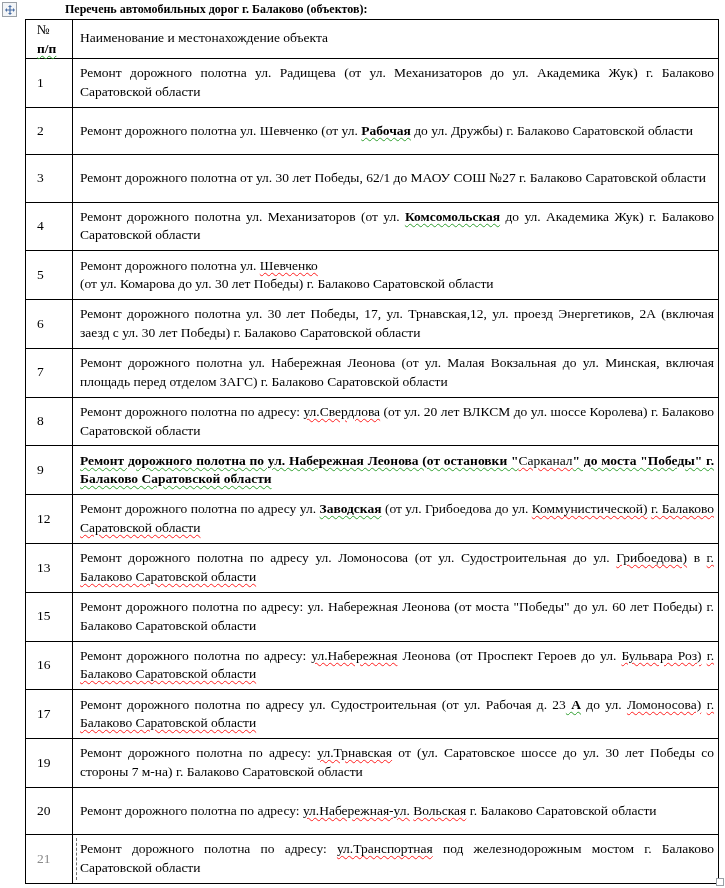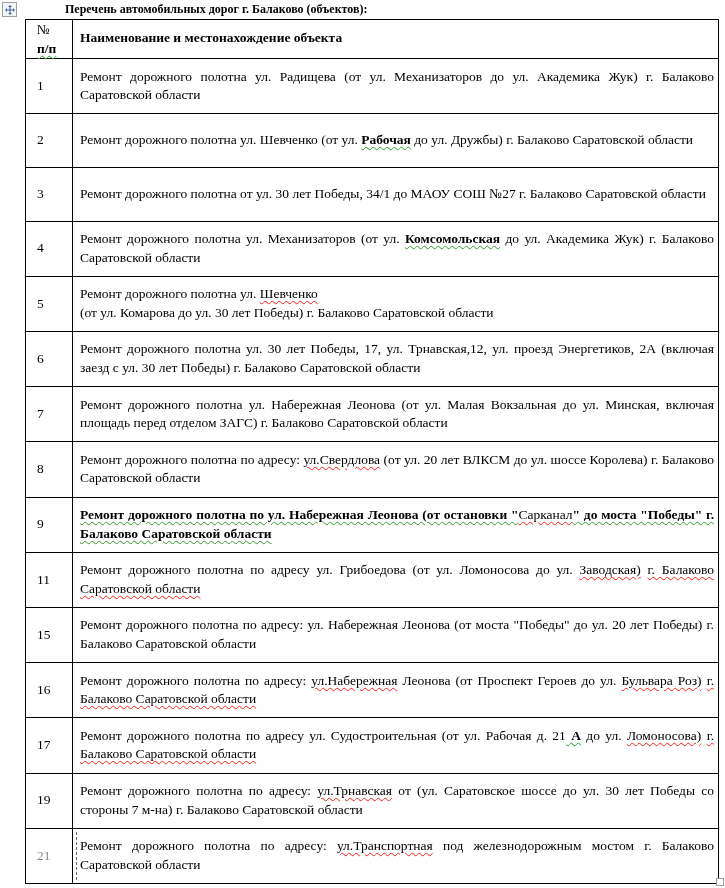--- a/index.html
+++ b/index.html
@@ -28,21 +28,21 @@
   }
   .c-num{width:47px;}
   table.roads td{
     border:1px solid var(--border,#000);
     font-size:13.5px;line-height:18.6px;
     vertical-align:middle;
   }
   .num-cell{padding:0 2px 0 11px;text-align:left;}
   .head-num{vertical-align:top;padding-top:1px;}
   .text-cell{padding:1px 4px 1px 7px;text-align:justify;}
-  .name-cell{vertical-align:bottom;padding-bottom:2px;text-align:left;font-weight:bold;}
+  .name-cell{vertical-align:bottom;padding-bottom:2px;text-align:left;}
   thead tr{height:38px;}
   tbody tr{height:39px;}
   .mark-red{
     text-decoration-line:underline;text-decoration-style:wavy;
     text-decoration-color:var(--red,#ff1f1f);
     text-decoration-thickness:1px;text-underline-offset:2px;
   }
   .mark-green{
     text-decoration-line:underline;text-decoration-style:wavy;
     text-decoration-color:var(--green,#2f9e2f);
@@ -88,21 +88,21 @@
         <tr>
           <td class="num-cell">1</td>
           <td class="text-cell"><span>Ремонт дорожного полотна ул. Радищева (от ул. Механизаторов до ул. Академика Жук) г. Балаково Саратовской области</span></td>
         </tr>
         <tr>
           <td class="num-cell">2</td>
           <td class="text-cell"><span>Ремонт дорожного полотна ул. Шевченко (от ул. </span><span class="mark-green">Рабочая</span><span> до ул. Дружбы) г. Балаково Саратовской области</span></td>
         </tr>
         <tr>
           <td class="num-cell">3</td>
-          <td class="text-cell"><span>Ремонт дорожного полотна от ул. 30 лет Победы, 34/1 до МАОУ СОШ №27 г. Балаково Саратовской области</span></td>
+          <td class="text-cell"><span>Ремонт дорожного полотна от ул. 30 лет Победы, 62/1 до МАОУ СОШ №27 г. Балаково Саратовской области</span></td>
         </tr>
         <tr>
           <td class="num-cell">4</td>
           <td class="text-cell"><span>Ремонт дорожного полотна ул. Механизаторов (от ул. </span><span class="mark-green">Комсомольская</span><span> до ул. Академика Жук) г. Балаково Саратовской области</span></td>
         </tr>
         <tr>
           <td class="num-cell">5</td>
           <td class="text-cell"><span>Ремонт дорожного полотна ул. </span><span class="mark-red">Шевченко</span><br><span>(от ул. Комарова до ул. 30 лет Победы) г. Балаково Саратовской области</span></td>
         </tr>
         <tr>
@@ -115,38 +115,46 @@
         </tr>
         <tr>
           <td class="num-cell">8</td>
           <td class="text-cell"><span>Ремонт дорожного полотна по адресу: </span><span class="mark-red">ул.Свердлова</span><span> (от ул. 20 лет ВЛКСМ до ул. шоссе Королева) г. Балаково Саратовской области</span></td>
         </tr>
         <tr>
           <td class="num-cell">9</td>
           <td class="text-cell"><span class="mark-green">Ремонт дорожного полотна по ул. Набережная Леонова (от остановки "</span><span class="mark-red">Сарканал</span><span class="mark-green">" до моста "Победы" г. Балаково Саратовской области</span></td>
         </tr>
         <tr>
-          <td class="num-cell">11</td>
-          <td class="text-cell"><span>Ремонт дорожного полотна по адресу ул. Грибоедова (от ул. Ломоносова до ул. </span><span class="mark-red">Заводская)</span><span> </span><span class="mark-red">г. Балаково Саратовской области</span></td>
+          <td class="num-cell">12</td>
+          <td class="text-cell"><span>Ремонт дорожного полотна по адресу ул. </span><span class="mark-green">Заводская</span><span> (от ул. Грибоедова до ул. </span><span class="mark-red">Коммунистической)</span><span> </span><span class="mark-red">г. Балаково Саратовской области</span></td>
+        </tr>
+        <tr>
+          <td class="num-cell">13</td>
+          <td class="text-cell"><span>Ремонт дорожного полотна по адресу ул. Ломоносова (от ул. Судостроительная до ул. </span><span class="mark-red">Грибоедова)</span><span> в </span><span class="mark-red">г. Балаково Саратовской области</span></td>
         </tr>
         <tr>
           <td class="num-cell">15</td>
-          <td class="text-cell"><span>Ремонт дорожного полотна по адресу: ул. Набережная Леонова (от моста "Победы" до ул. 20 лет Победы) г. Балаково Саратовской области</span></td>
+          <td class="text-cell"><span>Ремонт дорожного полотна по адресу: ул. Набережная Леонова (от моста "Победы" до ул. 60 лет Победы) г. Балаково Саратовской области</span></td>
         </tr>
         <tr>
           <td class="num-cell">16</td>
           <td class="text-cell"><span>Ремонт дорожного полотна по адресу: </span><span class="mark-red">ул.Набережная</span><span> Леонова (от Проспект Героев до ул. </span><span class="mark-red">Бульвара Роз)</span><span> </span><span class="mark-red">г. Балаково Саратовской области</span></td>
         </tr>
         <tr>
           <td class="num-cell">17</td>
-          <td class="text-cell"><span>Ремонт дорожного полотна по адресу ул. Судостроительная (от ул. Рабочая д. 21</span><span class="mark-green">&nbsp;А</span><span> до ул. </span><span class="mark-red">Ломоносова)</span><span> </span><span class="mark-red">г. Балаково Саратовской области</span></td>
+          <td class="text-cell"><span>Ремонт дорожного полотна по адресу ул. Судостроительная (от ул. Рабочая д. 23</span><span class="mark-green">&nbsp;А</span><span> до ул. </span><span class="mark-red">Ломоносова)</span><span> </span><span class="mark-red">г. Балаково Саратовской области</span></td>
         </tr>
         <tr>
           <td class="num-cell">19</td>
           <td class="text-cell"><span>Ремонт дорожного полотна по адресу: </span><span class="mark-red">ул.Трнавская</span><span> от (ул. Саратовское шоссе до ул. 30 лет Победы со стороны 7 м-на) г. Балаково Саратовской области</span></td>
+        </tr>
+        <tr>
+          <td class="num-cell">20</td>
+          <td class="text-cell"><span>Ремонт дорожного полотна по адресу: </span><span class="mark-red">ул.Набережная-ул.</span><span> </span><span class="mark-red">Вольская</span><span> г. Балаково Саратовской области</span></td>
         </tr>
         <tr>
           <td class="num-cell dim">21</td>
           <td class="text-cell dashed-left"><span>Ремонт дорожного полотна по адресу: </span><span class="mark-red">ул.Транспортная</span><span> под железнодорожным мостом г. Балаково Саратовской области</span></td>
         </tr>
       </tbody>
   </table>
 
   <div class="resize-handle"></div>
 

